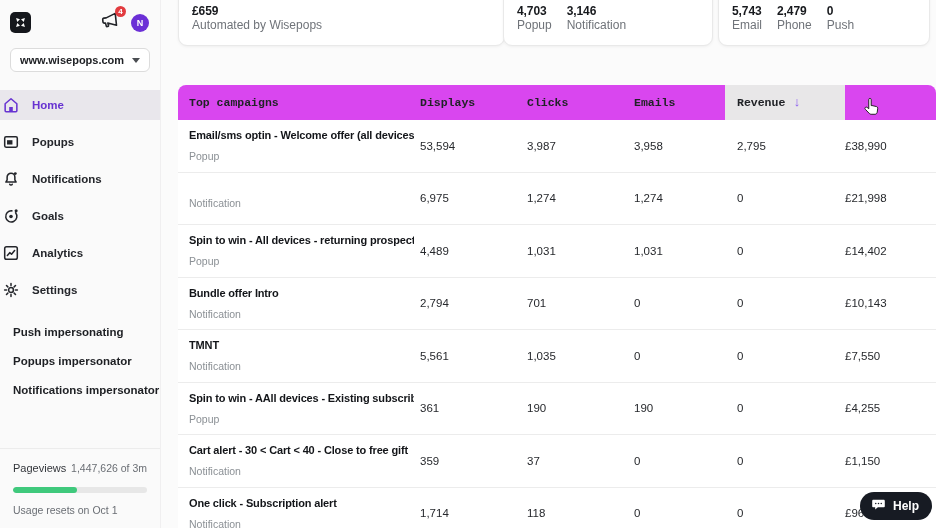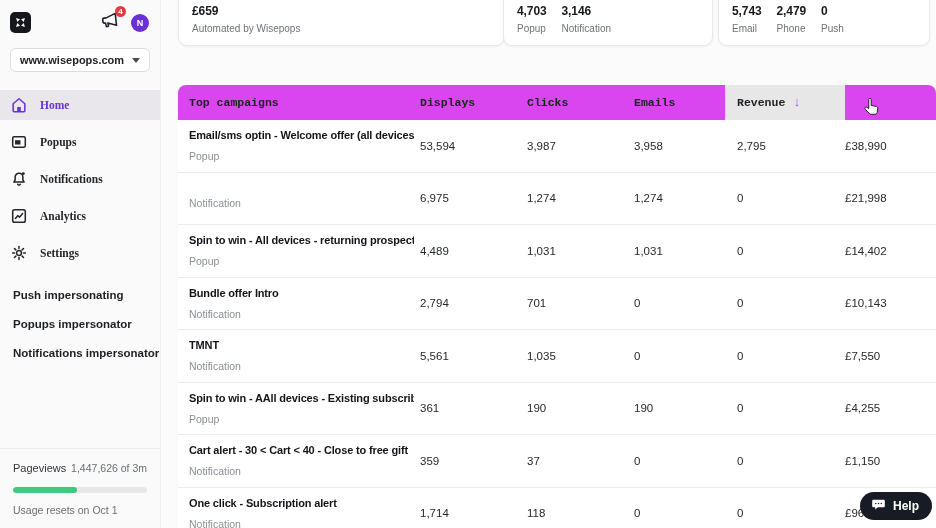--- a/index.html
+++ b/index.html
@@ -25,22 +25,22 @@
     font-size:9px; font-weight:bold; display:flex; align-items:center; justify-content:center;
     cursor:pointer; }
   .site-select { margin:14px 10px 0 10px; height:24px; background:#fff;
     border:1px solid #dcdcdc; border-radius:6px; display:flex; align-items:center;
     justify-content:space-between; padding:0 9px; font-size:11px; font-weight:bold;
     color:#202226; cursor:pointer;text-align:right; }
   .caret-down { width:0; height:0; border-left:4px solid transparent;
     border-right:4px solid transparent; border-top:5px solid #4a4d52; }
   .nav { margin-top:18px; }
   .nav-item { height:30px; display:flex; align-items:center; gap:11px;
-    padding-left:9px; font-size:11.5px; font-weight:bold; color:#24262b;
-    margin-bottom:7px; cursor:pointer;font-family:Liberation Serif, serif; }
+    padding-left:1px; font-size:11.5px; font-weight:bold; color:#24262b;
+    margin-bottom:7px; cursor:pointer; }
   .nav-item.active { background:#e9e7ec; color:var(--accent,#6733d1); }
   .nav-icon { width:20px; height:20px; display:flex; align-items:center; justify-content:center; }
   .side-links { margin-top:12px; }
   .side-link { height:29px; display:flex; align-items:center; padding-left:13px;
     font-size:11.5px; font-weight:bold; color:#1d1f23; cursor:pointer; }
   .usage { position:absolute; left:0; right:0; bottom:0; border-top:1px solid #ececec;
     padding:13px 13px 12px 13px; }
   .usage-row { display:flex; justify-content:space-between; align-items:baseline; }
   .usage-label { font-size:11px; color:#33363b; }
   .usage-value { font-size:10.5px; color:#6a6e74; }
@@ -48,21 +48,21 @@
   .fill { height:100%; background:var(--green,#3fc97c); border-radius:3px; }
   .reset-note { margin-top:11px; font-size:10.5px; color:#6a6e74; }
   
   .card { position:absolute; top:-14px; height:60px; background:#fff;
     border:1px solid #e9e9e9; border-radius:9px; box-shadow:0 1px 3px rgba(0,0,0,.05);
     display:flex; gap:15px; padding:17px 13px 0 13px; }
   .card.c1 { left:178px; width:327px; }
   .card.c2 { left:503px; width:210px; }
   .card.c3 { left:718px; width:212px; }
   .stat-value { font-size:12px; font-weight:bold; color:#17191d; letter-spacing:-0.1px; }
-  .stat-label { margin-top:5px; font-size:10px; color:#6f7379; white-space:nowrap; }
+  .stat-label { font-size:12px; color:#6f7379; white-space:nowrap; }
   
   .table { position:absolute; left:178px; top:85px; width:758px; }
   .thead, .trow { display:grid; grid-template-columns:242px 107px 107px 103px 108px 1fr; }
   .thead { height:35px; background:#d946ef; border-radius:8px 8px 0 0; align-items:center;font-family:Liberation Mono, monospace; }
   .th { font-size:11.5px; font-weight:bold; color:#202226; cursor:pointer;
     display:flex; align-items:center; height:100%; }
   .th:first-child { padding-left:11px; }
   .th-sorted { background:#e8e7e8; margin-left:-12px; padding-left:12px; }
   .sort-arrow { color:#8a5cf0; font-weight:bold; font-size:13px; margin-left:8px; }
   .trow { height:52.5px; background:#fff; border-bottom:1px solid #ececec;
@@ -142,20 +142,32 @@
             <g fill="none" stroke="currentColor" stroke-width="1.7" stroke-linecap="round" stroke-linejoin="round">
               <path d="M10 3.6a4.3 4.3 0 0 0-4.3 4.3v3.1l-1.4 2.4h11.4l-1.4-2.4V7.9A4.3 4.3 0 0 0 10 3.6z"></path>
               <path d="M8.6 15.8a1.5 1.5 0 0 0 2.8 0"></path>
             </g>
             <circle cx="14.8" cy="4" r="1.6" fill="currentColor"></circle>
           </svg>
         </span>
     <span class="nav-label">Notifications</span>
   </div>
 
+  <div class="nav-item">
+    <span class="nav-icon">
+          <svg width="18" height="18" viewBox="0 0 20 20">
+            <g fill="none" stroke="currentColor" stroke-width="1.7" stroke-linecap="round" stroke-linejoin="round">
+              <path d="M15.1 6.5a6.2 6.2 0 1 1-4.1-2.2"></path>
+            </g>
+            <circle cx="10" cy="10.5" r="2" fill="currentColor"></circle>
+            <circle cx="15.7" cy="4.3" r="1.7" fill="currentColor"></circle>
+          </svg>
+        </span>
+    <span class="nav-label">Goals</span>
+  </div>
 
   <div class="nav-item">
     <span class="nav-icon">
           <svg width="18" height="18" viewBox="0 0 20 20">
             <g fill="none" stroke="currentColor" stroke-width="1.7" stroke-linecap="round" stroke-linejoin="round">
               <rect x="3" y="3" width="14" height="14" rx="2"></rect>
               <path d="M6 12.7l2.6-3.1 2 1.8 3.4-4.1"></path>
             </g>
           </svg>
         </span>

